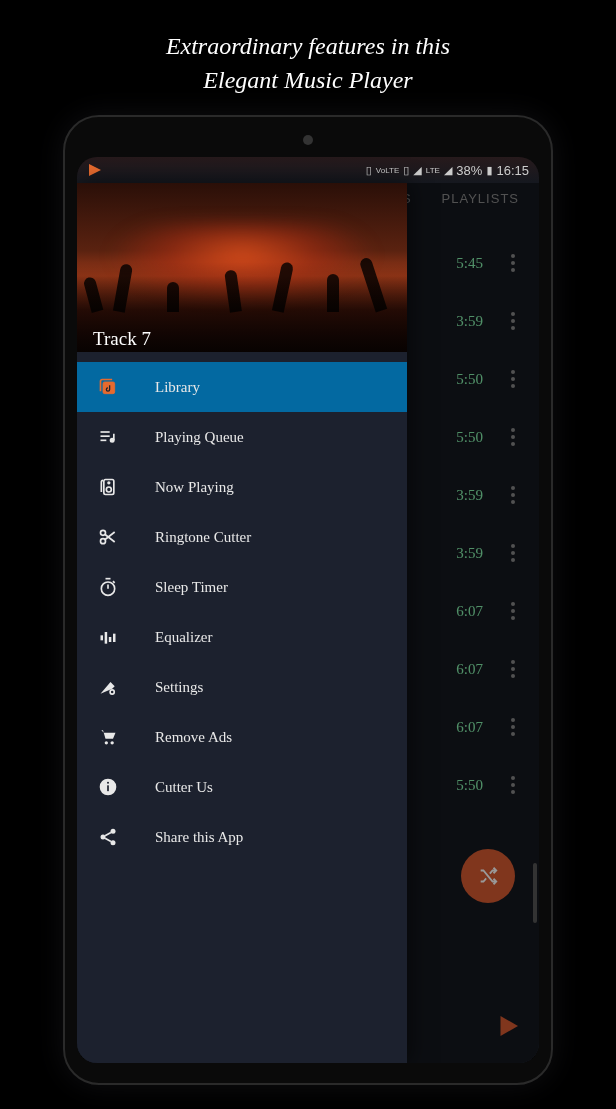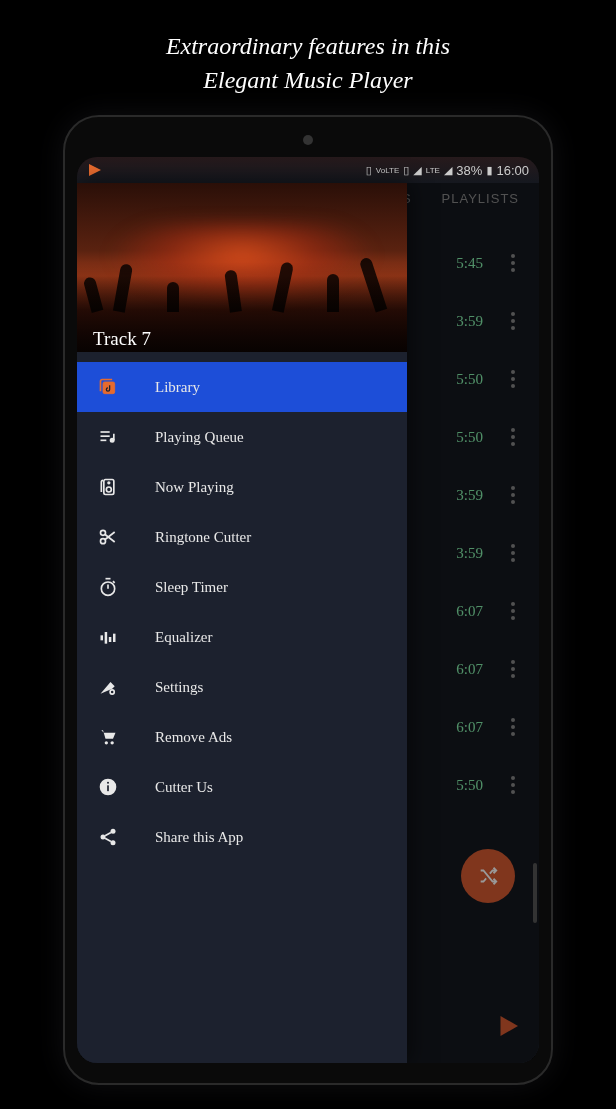--- a/index.html
+++ b/index.html
@@ -231,21 +231,21 @@
     .drawer-item {
       display: flex;
       align-items: center;
       gap: 36px;
       padding: 14px 20px;
       color: #e8e8e8;
       font-size: 15px;
       font-family: 'Segoe Script', cursive;
     }
     .drawer-item.active {
-      background: #1d4ed8;
+      background: #0369a1;
     }
     .drawer-item.active .drawer-icon svg { stroke: #e66a2e; fill: #e66a2e; }
     .drawer-icon {
       width: 22px;
       height: 22px;
       display: flex;
       align-items: center;
       justify-content: center;
       color: #e8e8e8;
     }
@@ -279,21 +279,21 @@
       </div>
       <div class="status-right">
         <span class="status-icon">▯</span>
         <span class="status-icon" style="font-size:8px">VoLTE</span>
         <span class="status-icon">▯</span>
         <span class="status-icon">◢</span>
         <span class="status-icon" style="font-size:8px">LTE</span>
         <span class="status-icon">◢</span>
         <span>38%</span>
         <span class="status-icon">▮</span>
-        <span>16:00</span>
+        <span>16:15</span>
       </div>
     </div>
 
     <div class="app-body">
 
       <div class="content-area">
         <div class="tabs">
           <span>ERS</span>
           <span>PLAYLISTS</span>
         </div>

